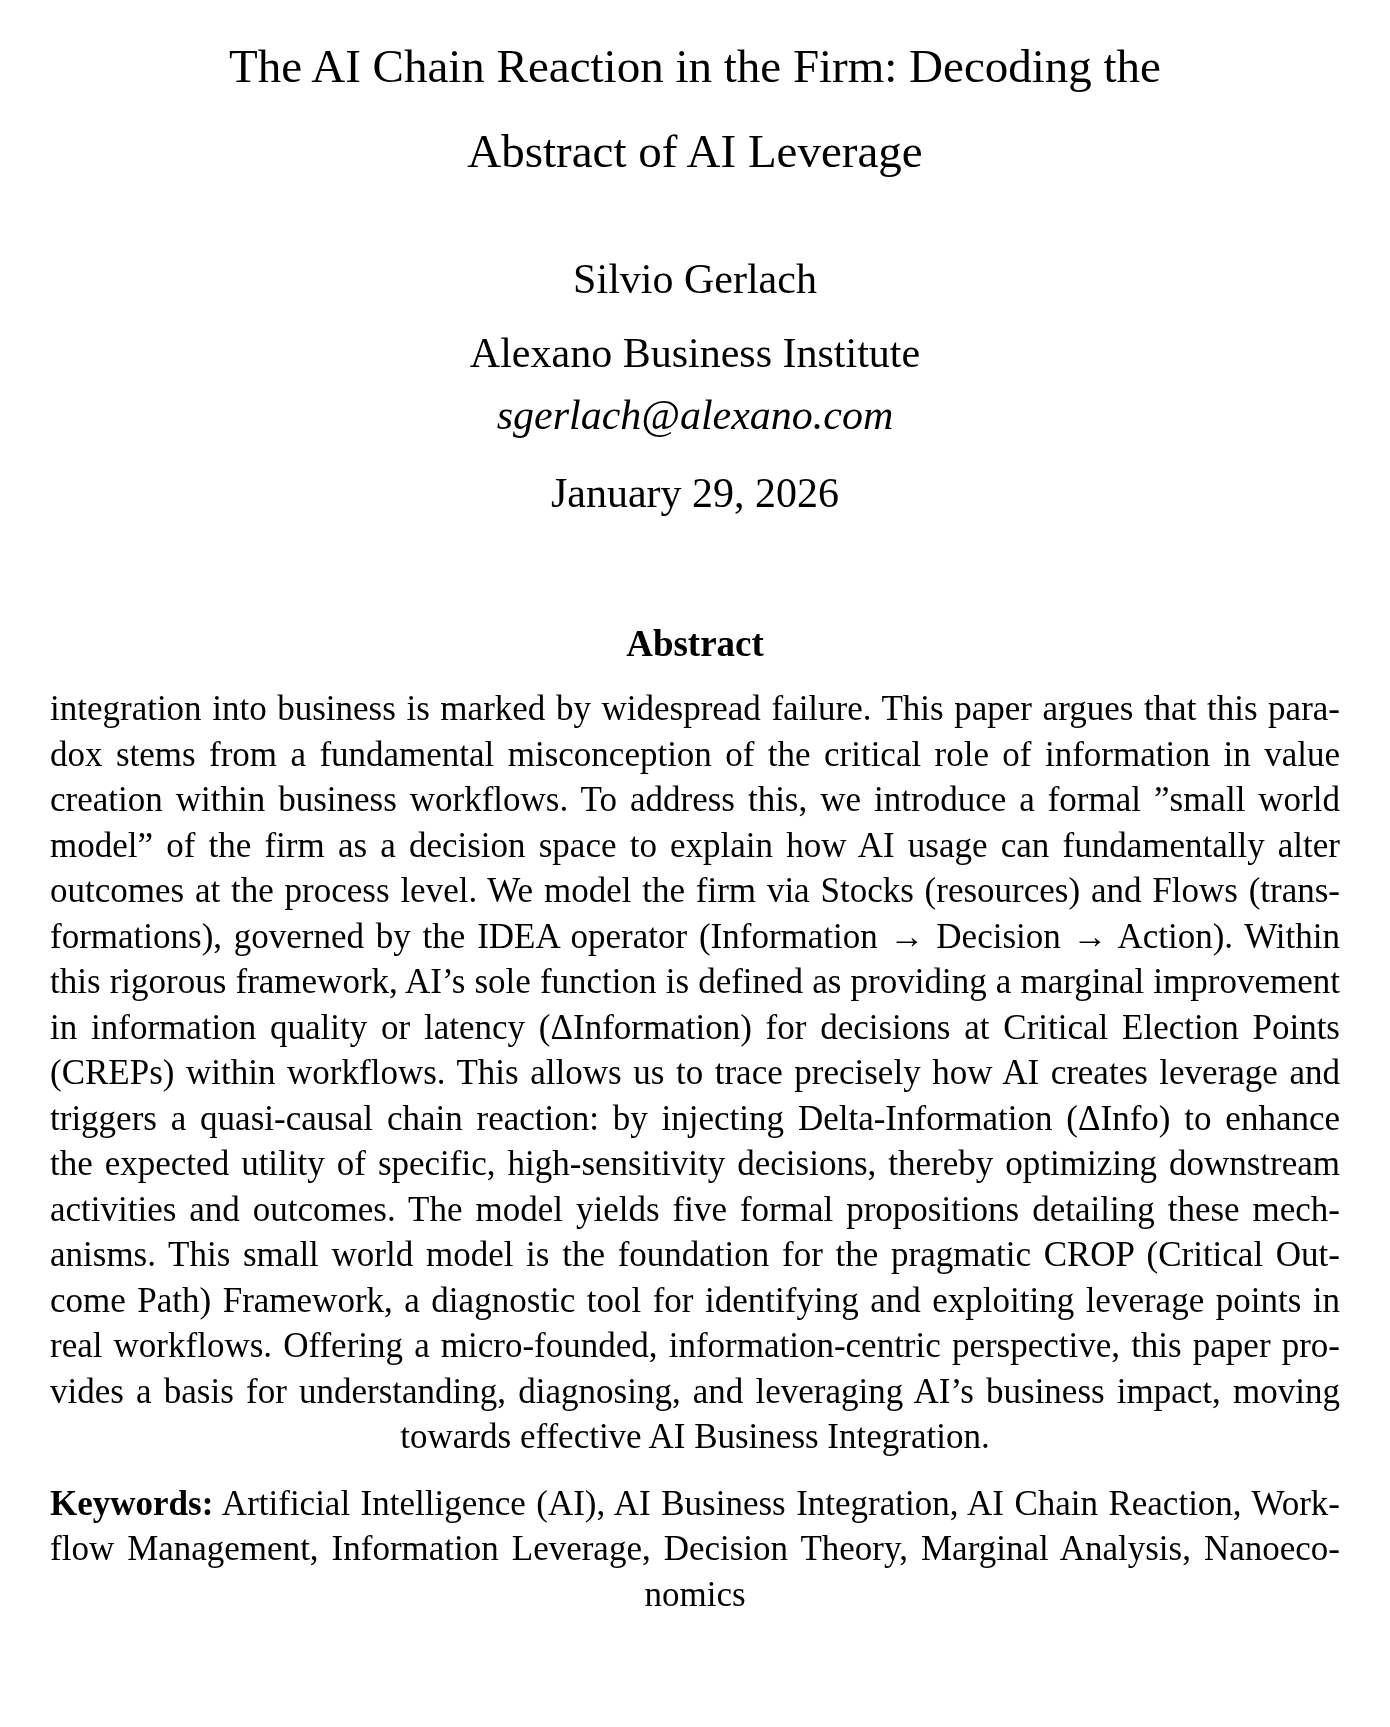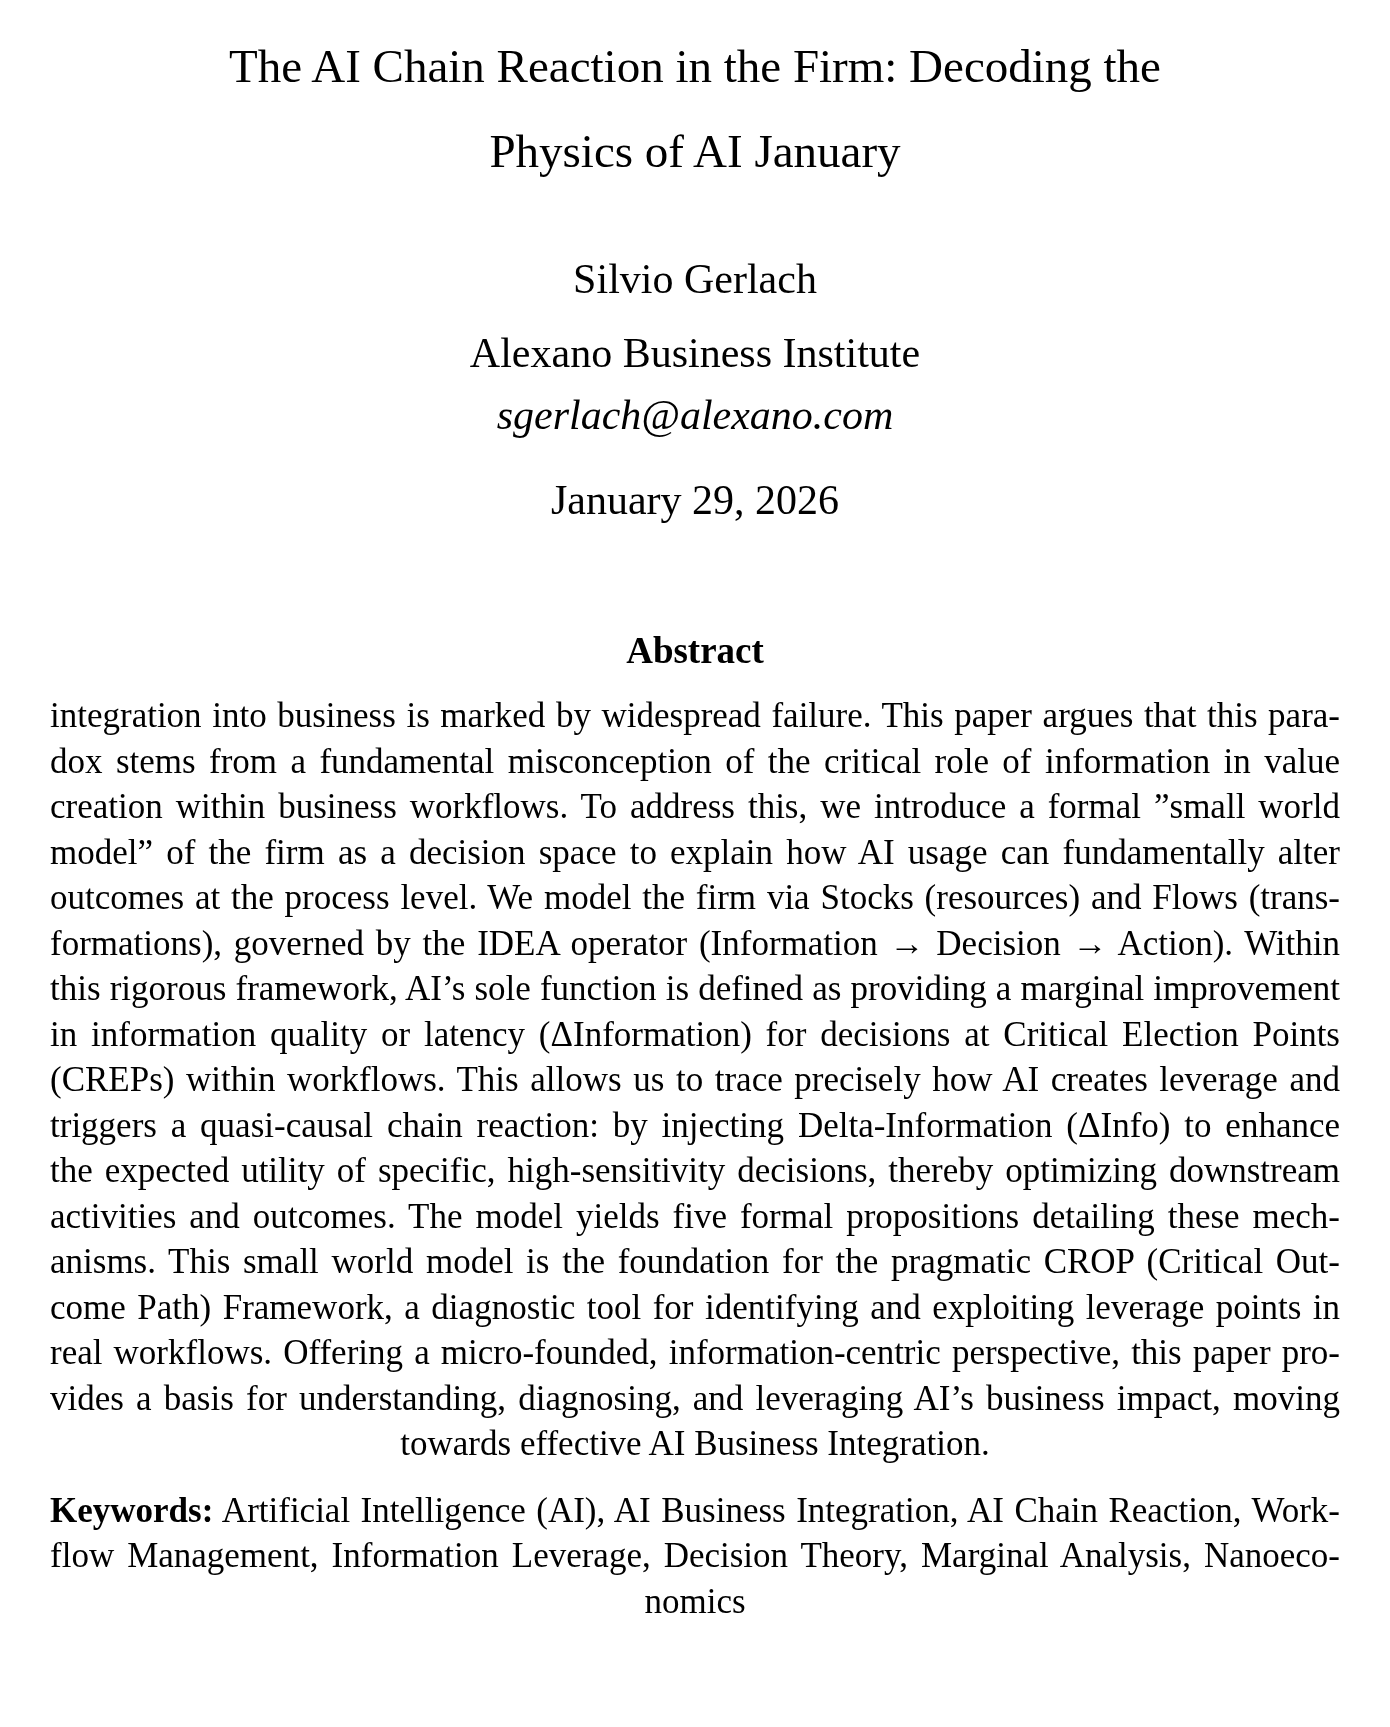--- a/index.html
+++ b/index.html
@@ -12,42 +12,42 @@
 
   .title {
     margin: 0; font-weight: normal;
     font-size: 47px; line-height: 85px;
     text-align: center; letter-spacing: 0;
   }
 
   .author-block { margin-top: 60px; text-align: center; font-size: 42px; line-height: 50px; }
   .affil  { margin-top: 24px; }
   .email  { margin-top: 12px; font-style: italic; }
-  .date   { margin-top: 35px; text-align: center; font-size: 42px; line-height: 50px; }
+  .date   { margin-top: 28px; text-align: center; font-size: 42px; line-height: 50px; }
 
   .abs-head { margin-top: 104px; text-align: center; font-weight: bold; font-size: 37px; line-height: 44px; }
 
   .abs-body { margin-top: 20px; font-size: 35px; line-height: 45.5px; }
   .jline {
     text-align: justify;
     text-align-last: justify;
   }
   .plainline { text-align: center; }
 
   .kw  { margin-top: 21px; font-size: 35px; line-height: 45.5px; }
   b { font-weight: bold; }
 </style>
 </head>
 <body>
 
 <div class="page">
 
   <h1 class="title">
     <div>The AI Chain Reaction in the Firm: Decoding the</div>
-    <div>Physics of AI January</div>
+    <div>Abstract of AI Leverage</div>
   </h1>
 
   <div class="author-block">
     <div class="author">Silvio Gerlach</div>
     <div class="affil">Alexano Business Institute</div>
     <div class="email">sgerlach@alexano.com</div>
   </div>
 
   <div class="date">January 29, 2026</div>
 

